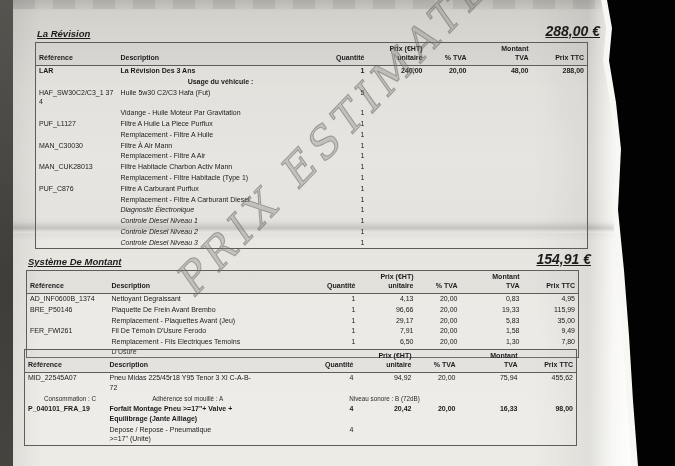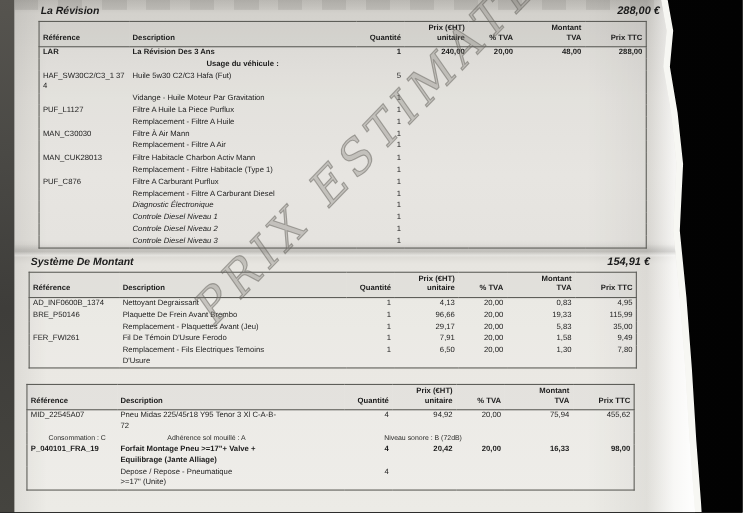--- a/index.html
+++ b/index.html
@@ -19,23 +19,23 @@
          background:linear-gradient(90deg,rgba(0,0,0,.06) 0,rgba(0,0,0,0) 30px,rgba(0,0,0,0) 520px,rgba(0,0,0,.05) 575px,rgba(255,255,255,.65) 600px,rgba(255,255,255,.9) 615px);}
   .crease{position:absolute;left:0;top:222px;width:100%;height:12px;
          background:linear-gradient(180deg,rgba(0,0,0,0),rgba(0,0,0,.10) 55%,rgba(255,255,255,.25) 85%,rgba(0,0,0,0));}
   .watermark{position:absolute;left:172px;top:262px;transform:rotate(-46deg);transform-origin:left center;
          font-family:"DejaVu Serif",serif;font-style:italic;font-size:42px;letter-spacing:6px;white-space:nowrap;
          color:rgba(128,126,120,.34);-webkit-text-stroke:1px rgba(100,98,92,.5);z-index:5;}
   .section{position:absolute;width:565px;color:#1b1b1b;}
   .sec-0{left:22px;top:5px;}
   .sec-1{left:13px;top:233px;}
   .sec-2{left:11px;top:349px;}
-  .title-row{display:flex;justify-content:space-between;align-items:flex-end;margin:0 0 3px 2px;}
+  .title-row{display:flex;justify-content:space-between;align-items:flex-end;margin:18px 0 3px 2px;text-decoration:underline;}
   .sec-title{font-size:9.5px;font-weight:bold;font-style:italic;}
-  .sec-total{font-size:10px;font-weight:bold;font-style:italic;}
+  .sec-total{font-size:14px;font-weight:bold;font-style:italic;}
   table.pricing{border-collapse:collapse;table-layout:fixed;width:552px;background:rgba(255,255,255,.12);}
   table.pricing,table.pricing thead tr{border:1px solid #5e5e59;}
   thead td{font-weight:bold;font-size:7px;line-height:1.25;vertical-align:bottom;padding:2px 3px;white-space:pre-line;background:rgba(0,0,0,.035);}
   tbody td{font-size:7px;line-height:1.4;padding:0.5px 3px;vertical-align:top;}
   td.ref{word-break:break-all;}
   td.desc{white-space:pre-line;}
   td.qty,td.num,thead td.hq,thead td.hn{text-align:right;}
   tr.r-bold td{font-weight:bold;}
   tr.r-italic td.desc{font-style:italic;}
   tr.r-center-bold td.desc{text-align:center;font-weight:bold;}

